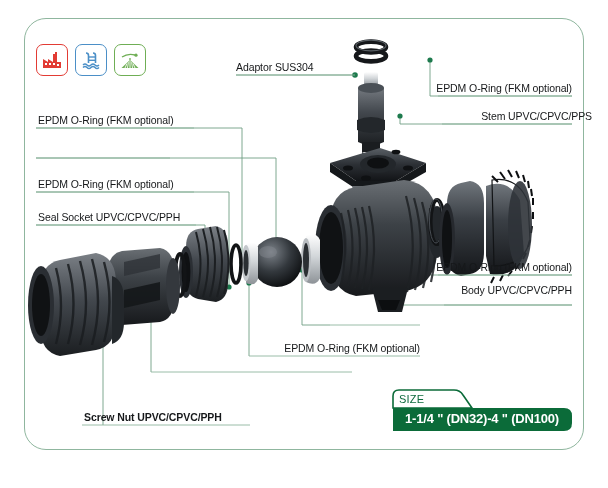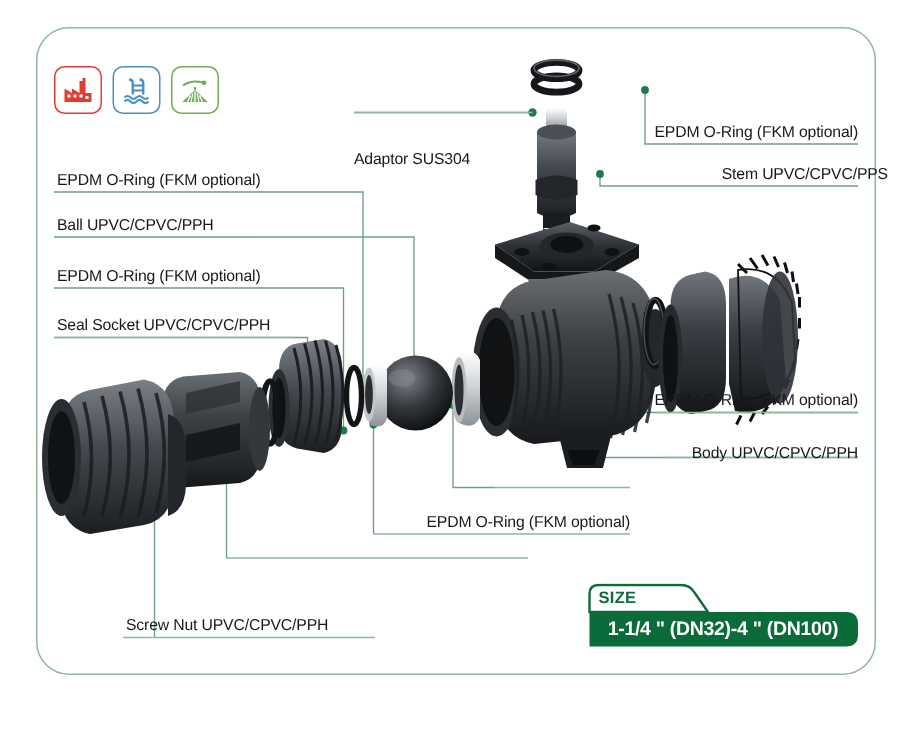--- a/index.html
+++ b/index.html
@@ -14,21 +14,21 @@
   .lbl.r{text-align:right;}
   .icons{position:absolute;left:36px;top:44px;display:flex;gap:7px;}
   .icbox{width:32px;height:32px;border-radius:7px;background:#ffffff;
          box-sizing:border-box;display:flex;align-items:center;justify-content:center;}
   .ic-red{border:1.6px solid #e23b34;}
   .ic-blue{border:1.6px solid #4b8fc7;}
   .ic-green{border:1.6px solid #6fae55;}
   .size-badge{position:absolute;left:392px;top:389px;width:180px;height:44px;}
   .size-tab{position:absolute;left:0;top:0;width:74px;height:19px;
             display:flex;align-items:center;padding-left:7px;box-sizing:border-box;}
-  .size-tab span{font-size:11px;font-weight:bold;color:#0f6b3f;letter-spacing:0.2px;}
+  .size-tab span{font-size:11px;font-weight:normal;color:#0f6b3f;letter-spacing:0.2px;}
   .size-bar{position:absolute;left:0;top:18px;width:180px;height:23px;
             display:flex;align-items:center;justify-content:center;}
   .size-bar span{font-size:13px;font-weight:bold;color:#ffffff;letter-spacing:-0.2px;}
 </style>
 </head>
 <body>
 
 <div id="stage">
 
   <div class="frame"></div>
@@ -281,30 +281,29 @@
       <line x1="438" y1="275" x2="572" y2="275"></line>
       <line x1="444" y1="305" x2="572" y2="305"></line>
       <line x1="330" y1="325" x2="420" y2="325"></line>
       <line x1="249" y1="356" x2="420" y2="356"></line>
       <line x1="151" y1="372" x2="352" y2="372"></line>
       <line x1="82" y1="425" x2="250" y2="425"></line>
     </g>
   </svg>
 
   <div class="lbl" style="left:38px;top:114px;">EPDM O-Ring (FKM optional)</div>
-  <div class="lbl" style="left:38px;top:144px;">Ball UPVC/CPVC/PPH</div>
   <div class="lbl" style="left:38px;top:178px;">EPDM O-Ring (FKM optional)</div>
   <div class="lbl" style="left:38px;top:211px;">Seal Socket UPVC/CPVC/PPH</div>
-  <div class="lbl" style="left:236px;top:61px;margin-top:39px;">Adaptor SUS304</div>
+  <div class="lbl" style="left:236px;top:61px;">Adaptor SUS304</div>
   <div class="lbl r" style="left:412px;top:82px;width:160px;">EPDM O-Ring (FKM optional)</div>
   <div class="lbl r" style="left:432px;top:110px;width:160px;">Stem UPVC/CPVC/PPS</div>
   <div class="lbl r" style="left:412px;top:261px;width:160px;">EPDM O-Ring (FKM optional)</div>
-  <div class="lbl r" style="left:412px;top:296px;width:160px;">Body UPVC/CPVC/PPH</div>
+  <div class="lbl r" style="left:412px;top:284px;width:160px;">Body UPVC/CPVC/PPH</div>
   <div class="lbl r" style="left:250px;top:342px;width:170px;">EPDM O-Ring (FKM optional)</div>
-  <div class="lbl" style="left:84px;top:411px;">Screw Nut UPVC/CPVC/PPH</div>
+  <div class="lbl" style="left:84px;top:411px;font-weight:bold;">Screw Nut UPVC/CPVC/PPH</div>
 
   <div class="size-badge">
     <svg width="180" height="44" viewBox="0 0 180 44" style="position:absolute;left:0;top:0;">
       <path d="M1 19 L1 7 q0 -6 6 -6 L62 1 q6 0 9 5 L80 19 Z" fill="#ffffff" stroke="#0b6b39" stroke-width="1.6"></path>
       <path d="M1 19 L172 19 q8 0 8 8 L180 34 q0 8 -8 8 L1 42 Z" fill="#0b6b39"></path>
     </svg>
     <div class="size-tab">
       <span>SIZE</span>
     </div>
     <div class="size-bar">

